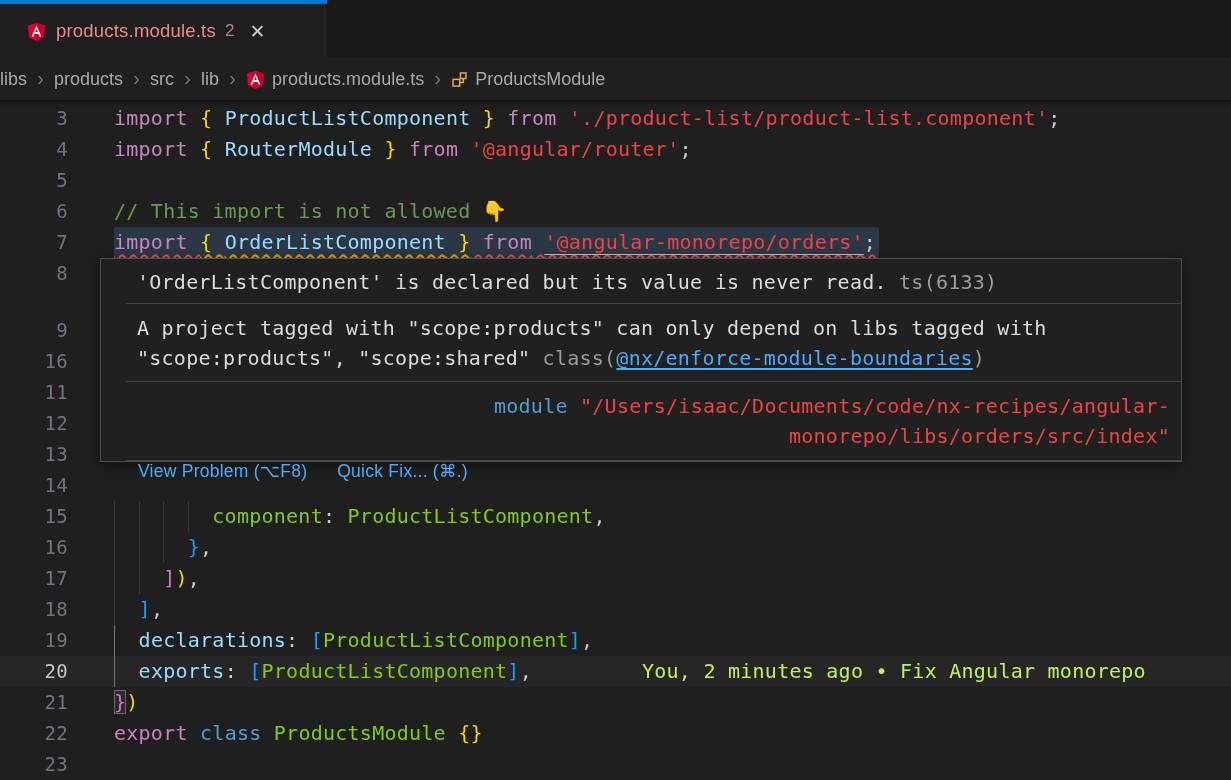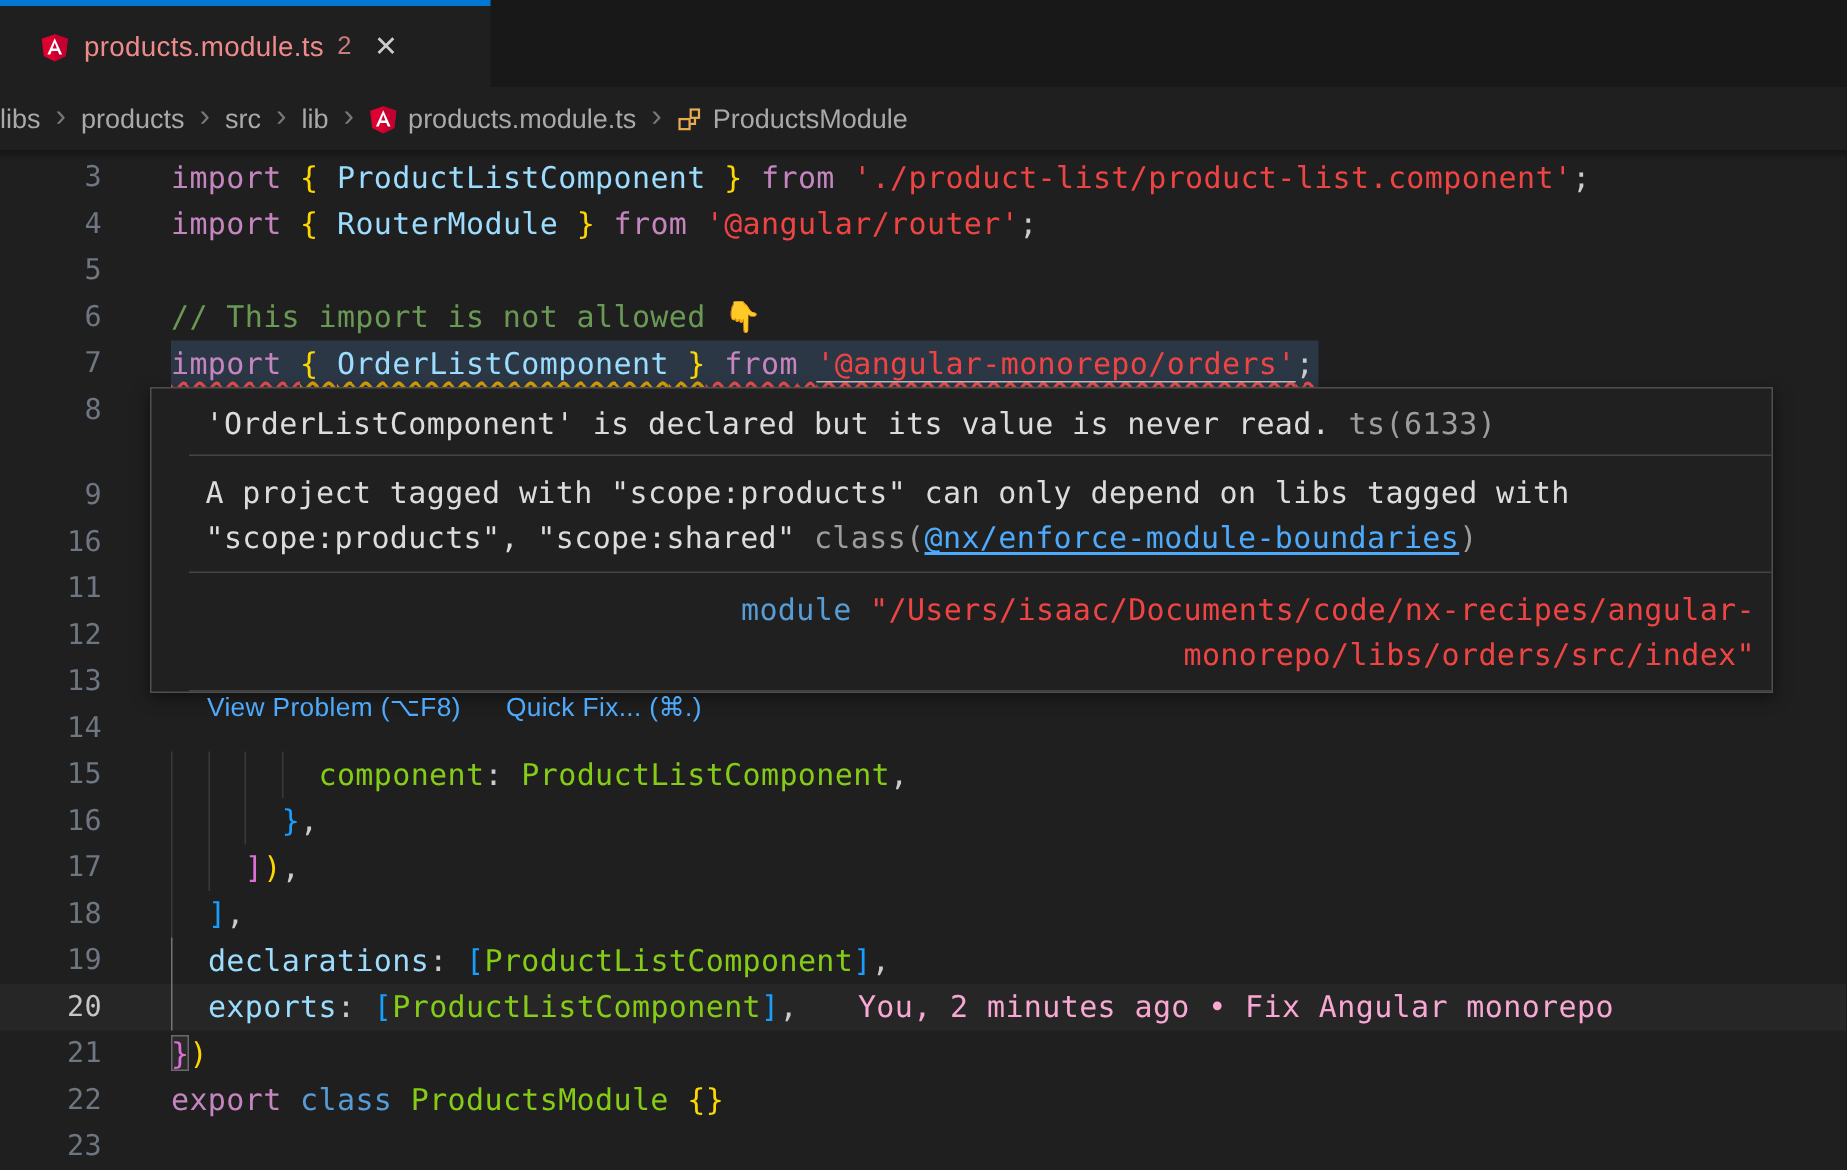--- a/index.html
+++ b/index.html
@@ -48,21 +48,21 @@
 
   
   .sqr { background:rgba(72,105,150,.32); padding:3px 3px 4px 0;
          text-decoration:underline wavy #F14C4C; text-decoration-thickness:1.5px;
          text-underline-offset:5px; text-decoration-skip-ink:none; }
   .sqy { text-decoration:underline wavy #D7A600; text-decoration-thickness:1.5px;
          text-underline-offset:5px; text-decoration-skip-ink:none; }
   .u   { text-decoration:underline solid #BFBFBF; text-decoration-thickness:1.2px;
          text-underline-offset:5px; text-decoration-skip-ink:none; }
 
-  .blame { color:#f9a8d4; margin-left:40px; }
+  .blame { color:#bef264; margin-left:110px; }
 
   
   .hover { position:absolute; left:100px; top:158px; width:1082px; height:204px;
            background:#202020; border:1px solid #4f4f4f; z-index:10;
            box-shadow:0 3px 10px rgba(0,0,0,.5);
            font-family:"DejaVu Sans Mono", monospace; letter-spacing:.25px;padding-left:25px; }
   .hsec { padding:7px 11px; font-size:20px; line-height:30px; overflow:hidden; }
   .hsec + .hsec { border-top:1px solid #444444; }
   .hsec.s1 { height:44px; padding-top:8px; }
   .hsec.s2 { height:78px; padding-top:9px; }

